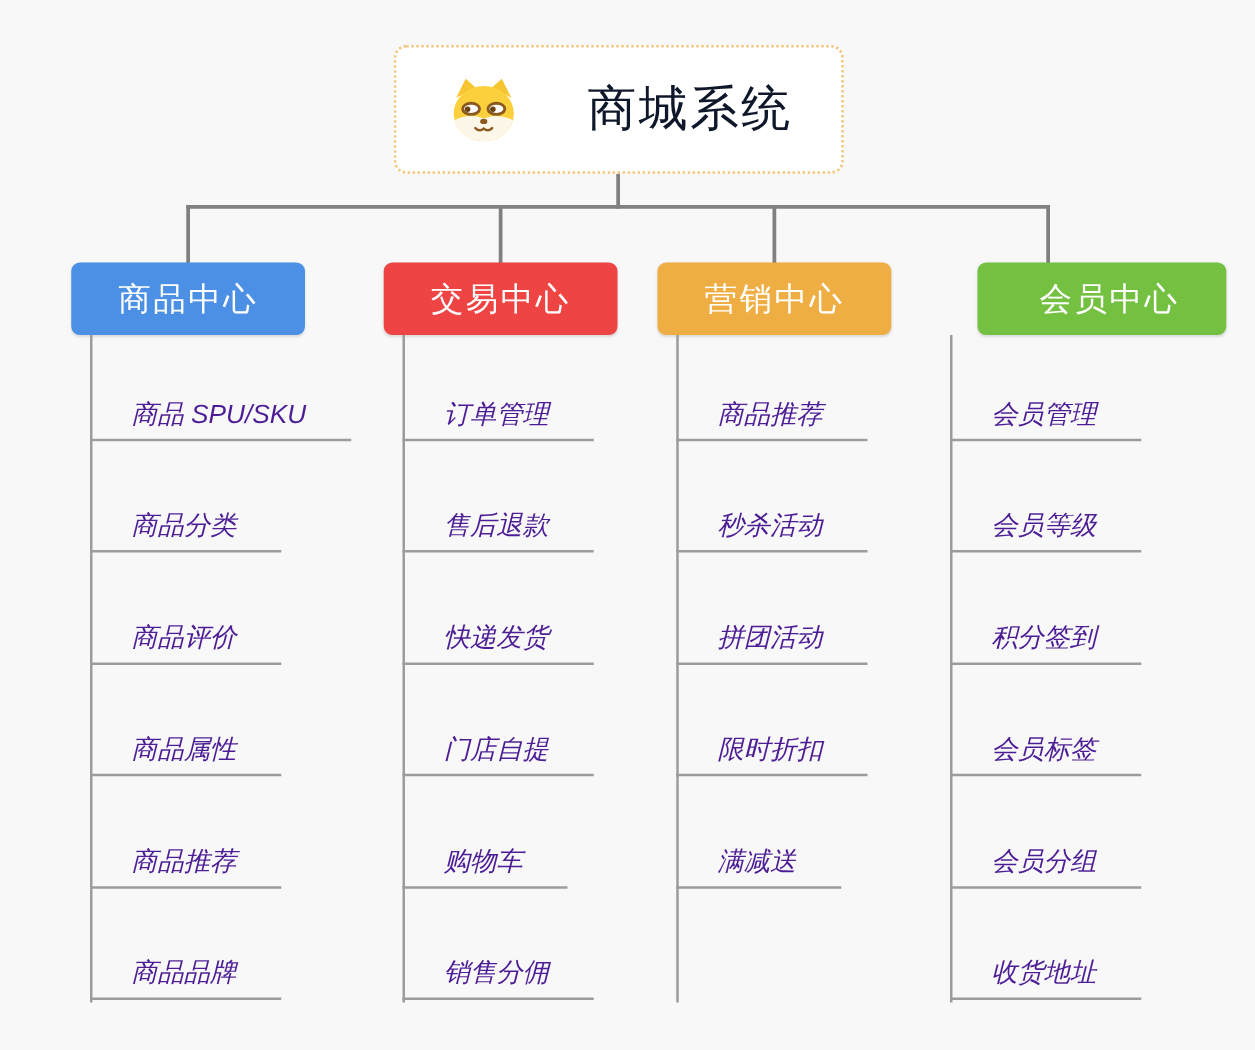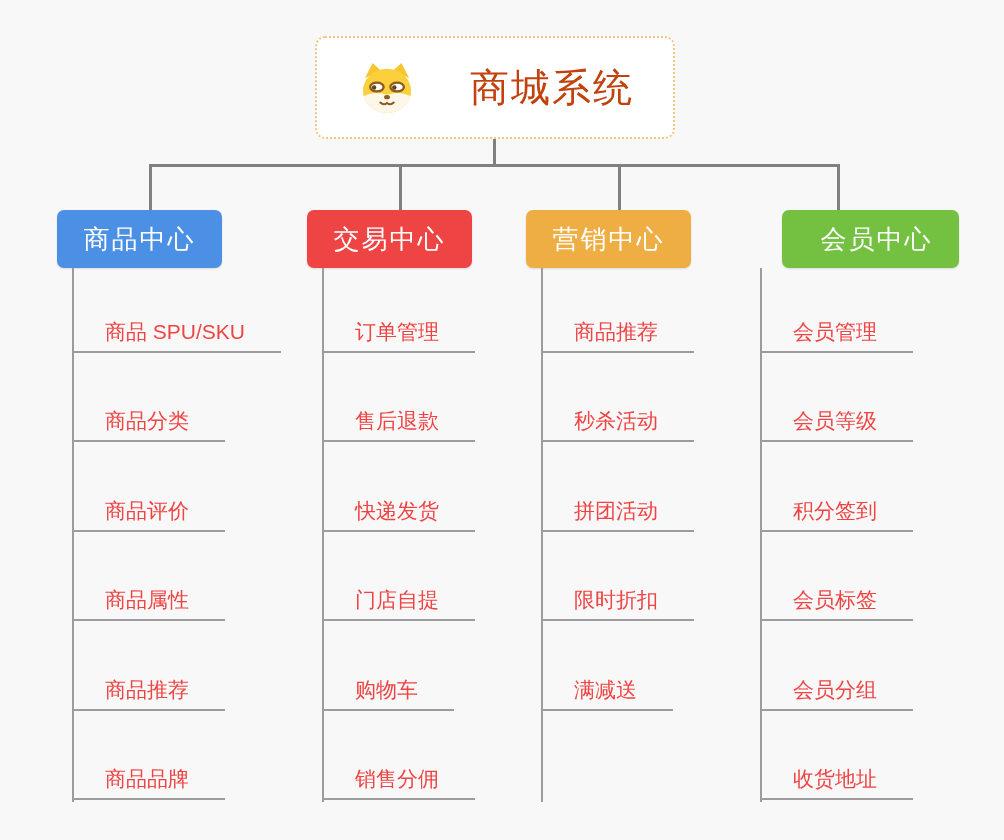--- a/index.html
+++ b/index.html
@@ -21,28 +21,28 @@
 
   
   .root-node{
     position:absolute;left:315px;top:36px;width:360px;height:103px;
     background:#ffffff;border:2px dotted #f2c67c;border-radius:10px;
     box-sizing:border-box;
     display:flex;align-items:center;justify-content:center;gap:12px;
     cursor:default;
   }
   .root-title{
-    font-size:39px;font-weight:500;letter-spacing:2px;color:#c2410c;
+    font-size:39px;font-weight:500;letter-spacing:2px;color:#0f172a;
     line-height:1;white-space:nowrap;margin-left:40px;
   }
   .root-icon{width:62px;height:52px;display:block;flex:0 0 auto;}
 
   
   .branch-box{
-    position:absolute;top:210px;width:165px;height:58px;
+    position:absolute;top:210px;width:187px;height:58px;
     border-radius:7px;
     display:flex;align-items:center;justify-content:center;
     color:#ffffff;font-size:26px;letter-spacing:2px;white-space:nowrap;
     box-shadow:0 1px 2px rgba(0,0,0,.12);
     cursor:default;
   }
   .bb-1{left:57px;} .bb-2{left:307px;} .bb-3{left:526px;} .bb-4{left:782px;padding-left:12px;}
 
   
   .children{
@@ -52,24 +52,25 @@
   .children::before{             
     content:"";position:absolute;left:0;top:0;width:2px;height:534px;
     background:#9c9c9c;
   }
   .child{
     height:89.4px;display:flex;align-items:flex-end;
   }
   .child:first-child{height:85px;}
   .child-label{
     display:inline-block;
-    font-size:21px;color:#ef4444;line-height:1;white-space:nowrap;
+    font-size:21px;color:#4c1d95;line-height:1;white-space:nowrap;
     padding:0 36px 9px 33px;
     border-bottom:2px solid #9c9c9c;
     cursor:default;
+    font-style:italic;
   }
 </style>
 </head>
 <body>
 
 <div class="canvas">
 
   <div class="cline root-drop"></div>
   <div class="cline h-rail"></div>
   <div class="cline drop drop-1"></div>

